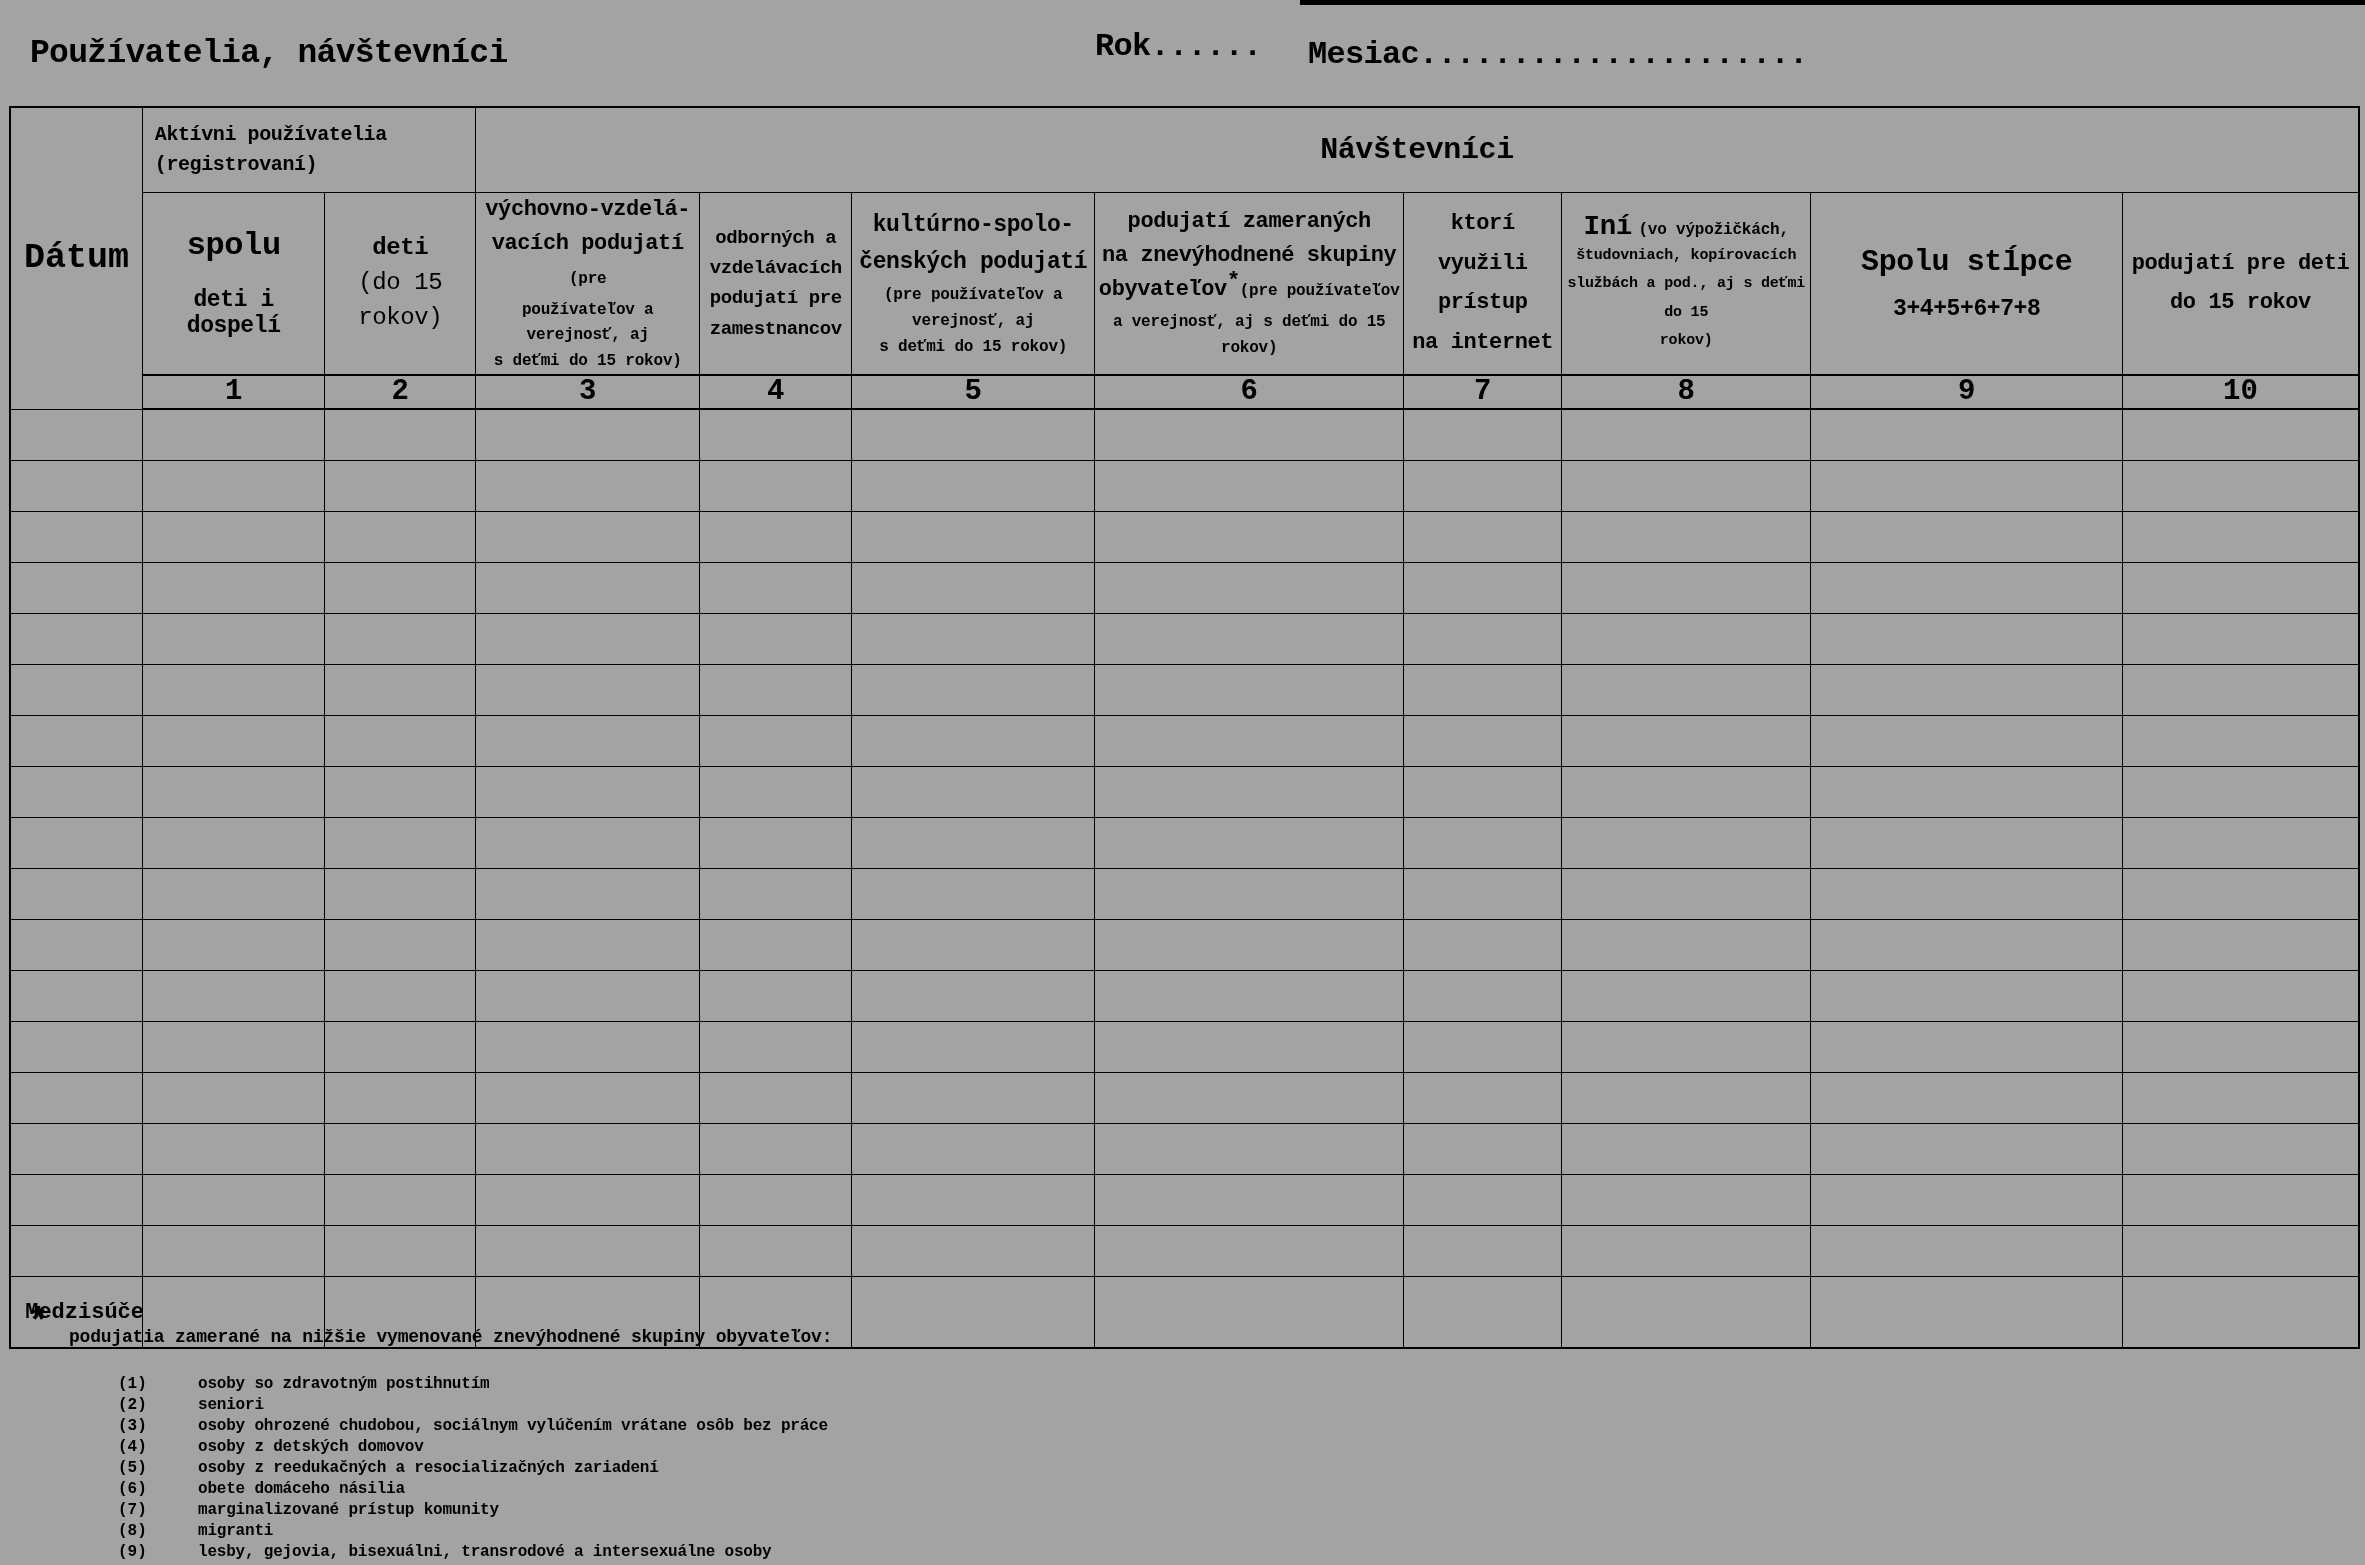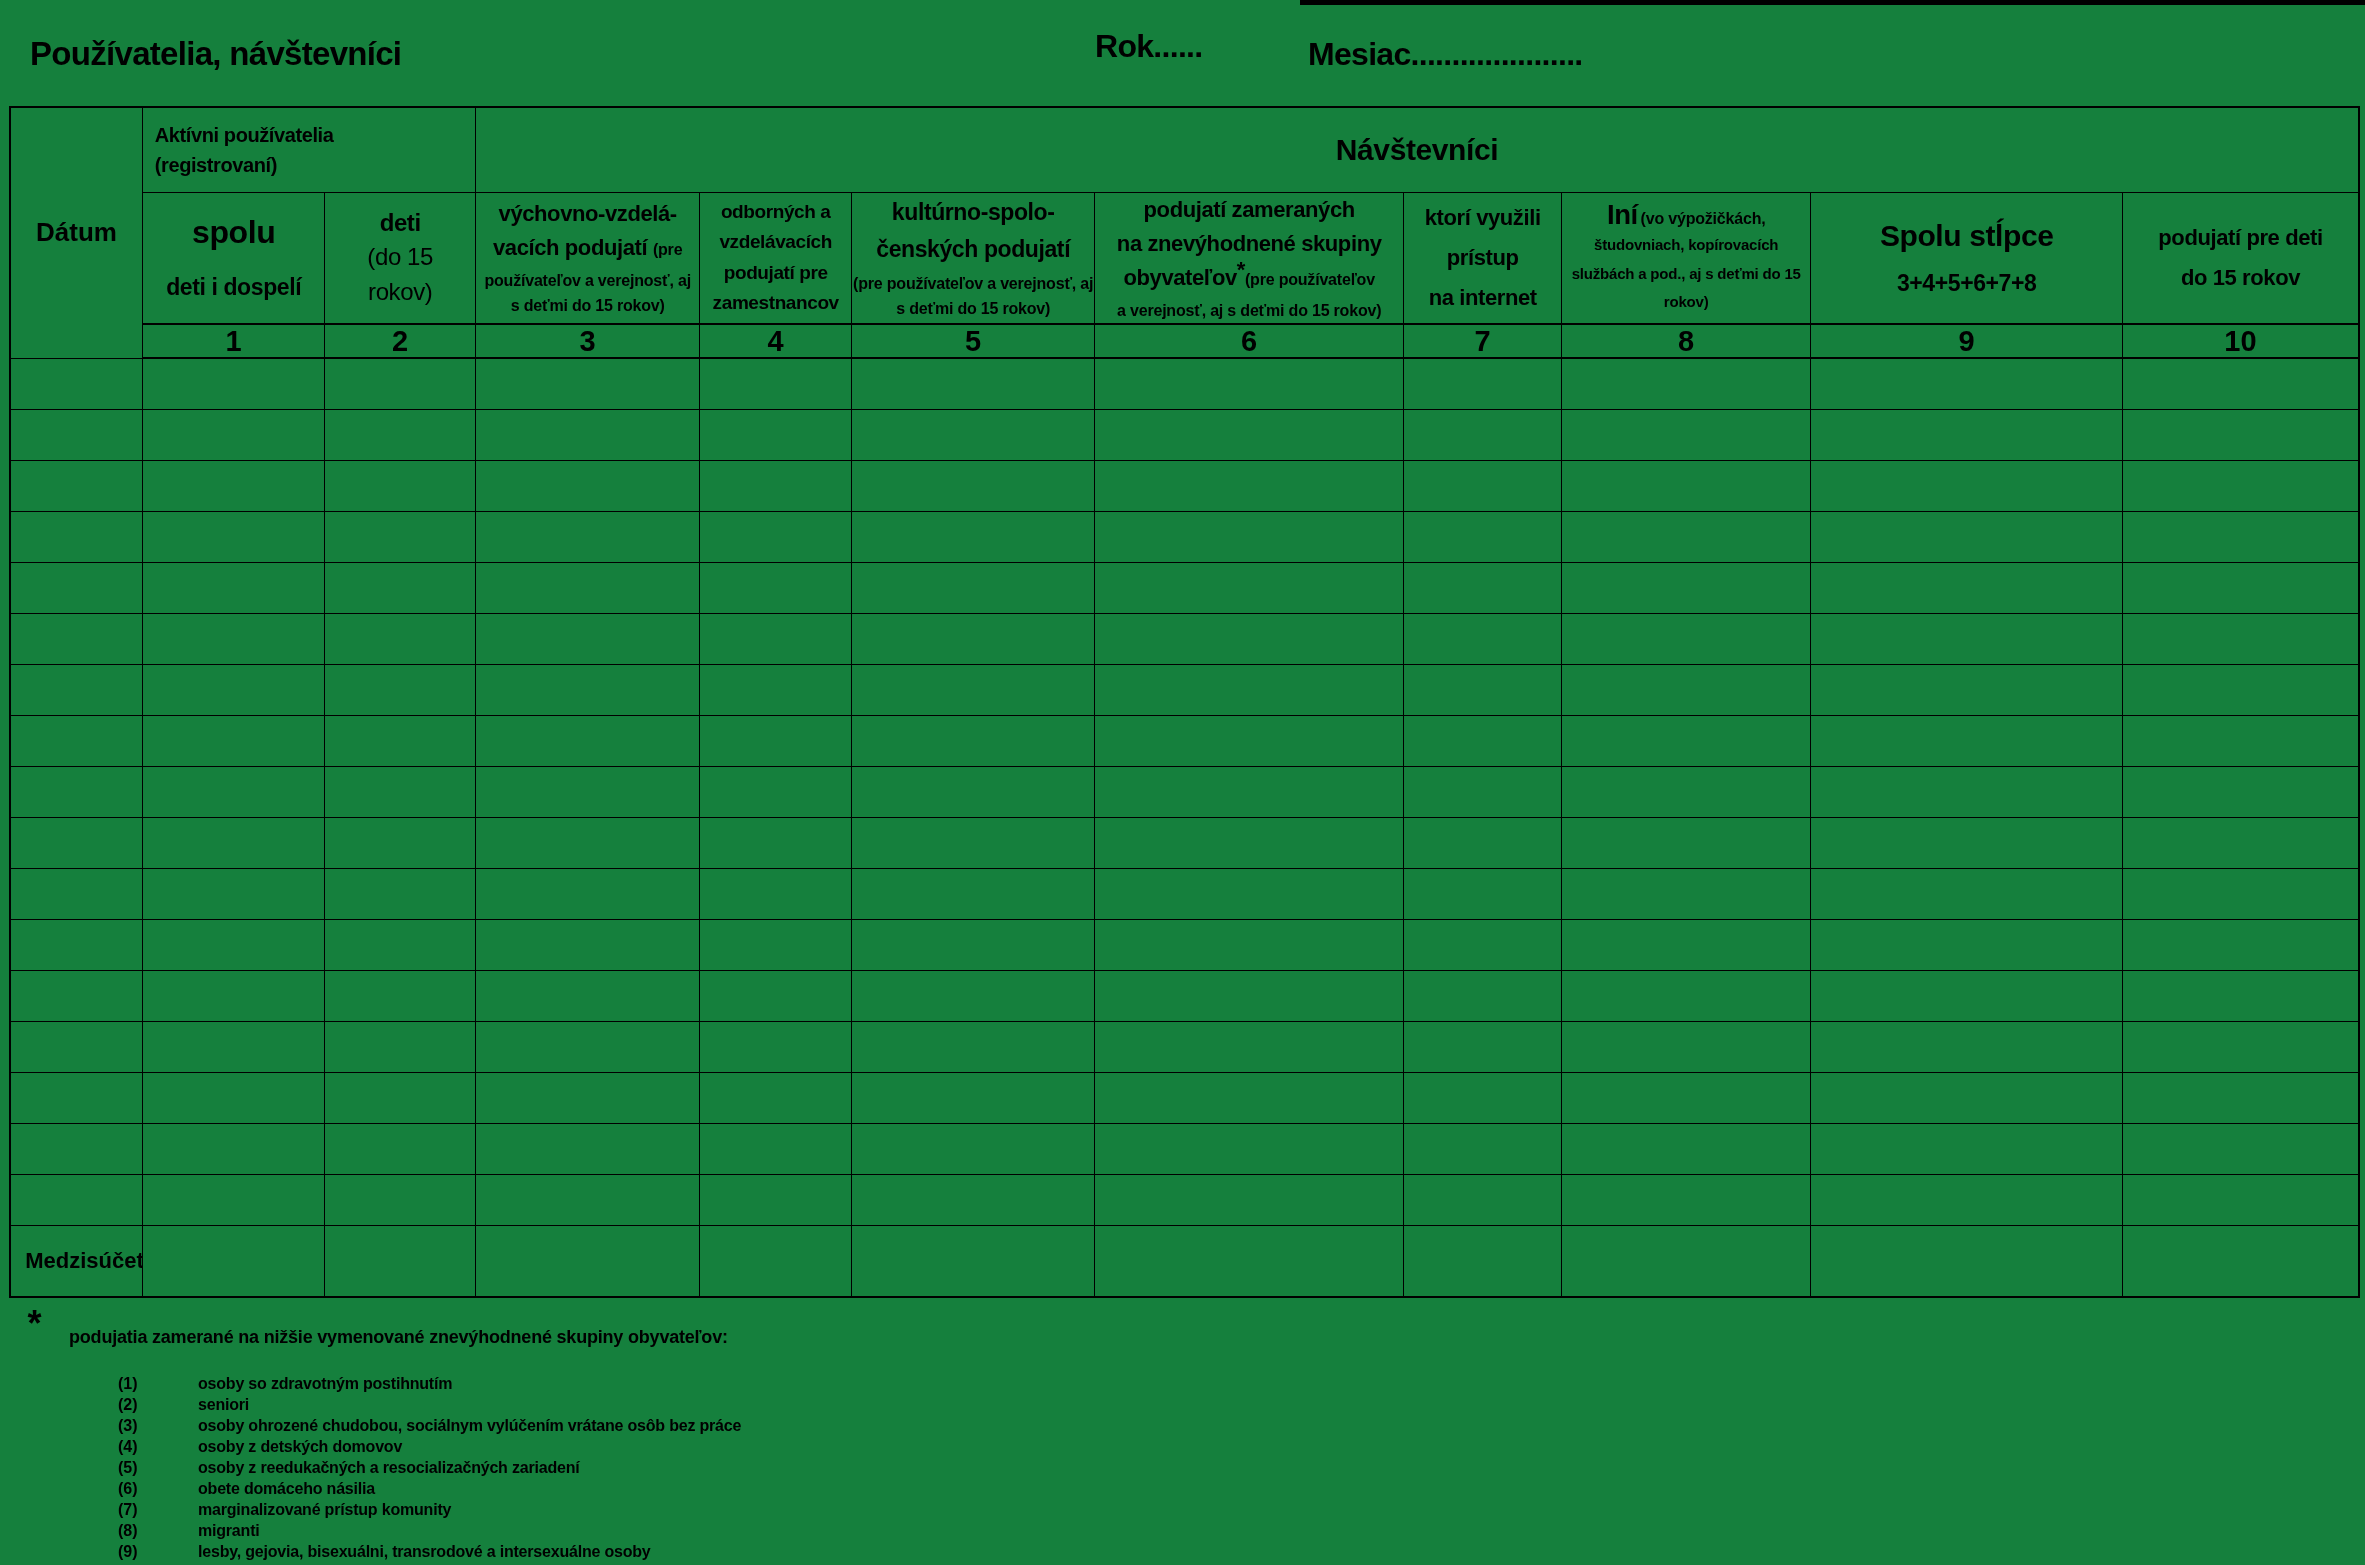--- a/index.html
+++ b/index.html
@@ -1,18 +1,18 @@
 <!DOCTYPE html>
 <html style="font-size:11.6px"><head>
 <meta charset="utf-8">
 <style>
   html,body { margin:0; padding:0; background:#888; }
   .page {
-    position:relative; width:2366px; height:1565px; background:#15803d;
-    color:#000; font-family:Liberation Sans, sans-serif; font-weight:bold;
+    position:relative; width:2366px; height:1565px; background:#a3a3a3;
+    color:#000; font-family:Liberation Mono, monospace; font-weight:bold;
     overflow:hidden;
   }
   .topline { position:absolute; left:1300px; top:0; width:1066px; height:5px; background:#000; }
   .doc-title { position:absolute; left:30px; top:35px; font-size:33px; letter-spacing:-0.7px; white-space:nowrap; }
   .rok-label { position:absolute; left:1095px; top:28px; font-size:32px; letter-spacing:-0.7px; white-space:nowrap; }
   .mesiac-label { position:absolute; left:1308px; top:36px; font-size:32px; letter-spacing:-0.7px; white-space:nowrap; }
 
   table.form {
     position:absolute; left:8.7px; top:106px; width:2350px;
     border-collapse:collapse; table-layout:fixed;
@@ -21,21 +21,21 @@
   table.form td { border:1.4px solid #000; padding:0; overflow:hidden; }
   .hc { text-align:center; vertical-align:middle; letter-spacing:-0.4px; }
   tr.r1 { height:85px; }
   tr.r2 { height:127px; }
   tr.r3 { height:33px; }
   tr.body-row { height:51px; }
   tr.subtotal-row { height:72px; }
   tr.r2 td { border-bottom-width:2.2px; }
   tr.r3 td { border-bottom-width:2.2px; }
 
-  .cell-datum { font-size:26px; text-align:center; vertical-align:middle; }
+  .cell-datum { font-size:35px; text-align:center; vertical-align:middle; }
   .cell-group-active { text-align:left; vertical-align:middle; padding-left:11.6px !important; font-size:20px; line-height:1.5; white-space:pre-line; }
   .cell-group-visitors { font-size:30px;text-align:center; }
 
   .m-spolu { font-size:32px; line-height:1.1; }
   .s-spolu { font-size:23px; margin-top:24px; }
   .m-deti { font-size:24px; line-height:1.45; }
   .s-deti { font-size:24px; font-weight:400; line-height:1.45; white-space:pre-line; }
 
   .main30 { font-size:22px; line-height:1.55; white-space:pre-line; }
   .main32 { font-size:23px; line-height:1.6; white-space:pre-line; }

